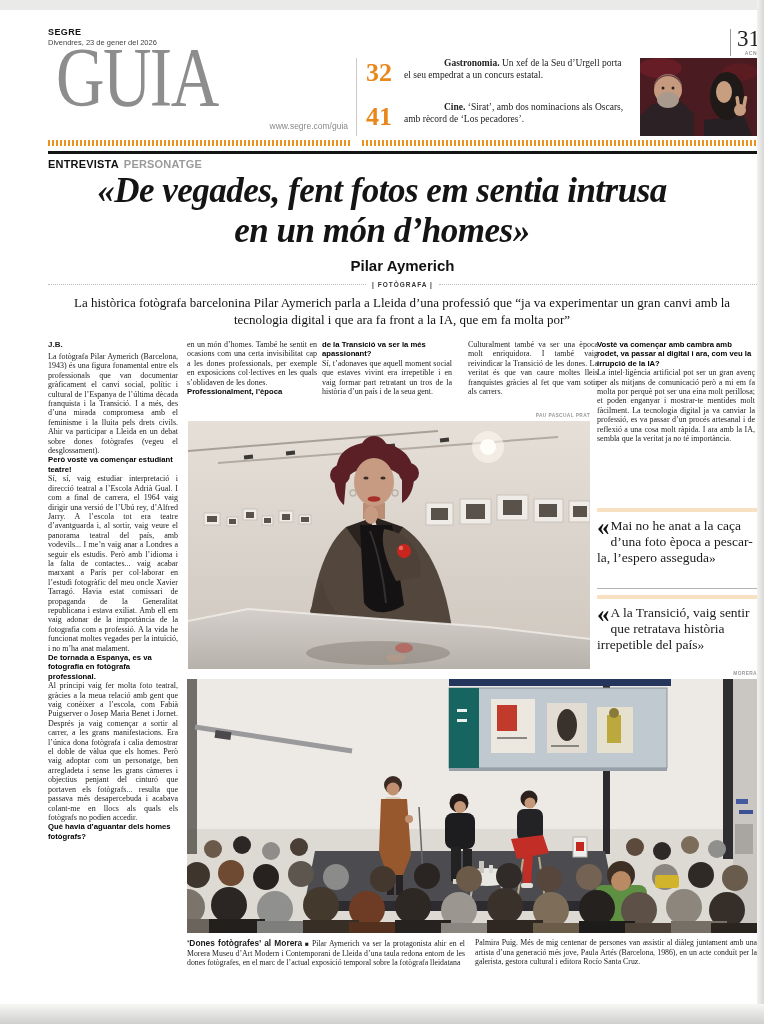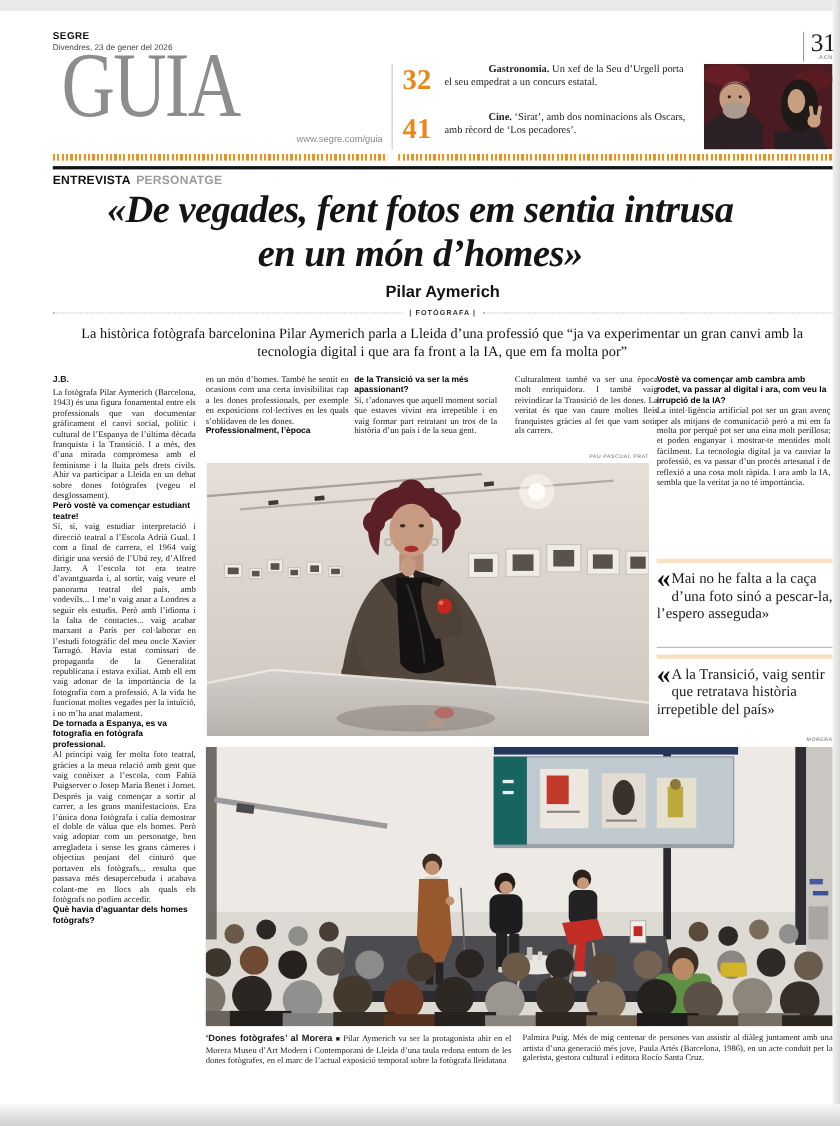--- a/index.html
+++ b/index.html
@@ -215,21 +215,21 @@
       <polygon points="0,200 60,188 300,206 402,218 402,248 0,248" fill="url(#glass)"></polygon>
       <polyline points="0,200 60,188 300,206 402,218" fill="none" stroke="#efece8" stroke-width="2" opacity=".85"></polyline>
       <ellipse cx="190" cy="232" rx="72" ry="12" fill="#6a6058" opacity=".35"></ellipse>
       <ellipse cx="216" cy="227" rx="9" ry="5" fill="#c8251f" opacity=".4"></ellipse>
       <ellipse cx="208" cy="237" rx="10" ry="4" fill="#c79b82" opacity=".4"></ellipse>
     </svg>
   </div>
 
   <div class="abs qbar" style="top:508px;"></div>
   <div class="abs quote" style="top:518px;">
-    <span class="lead">«</span><span>Mai no he falta a la caça d’una foto sinó a pescar-la, l’espero asseguda»</span>
+    <span class="lead">«</span><span>Mai no he anat a la caça d’una foto època a pescar-la, l’espero asseguda»</span>
   </div>
   <div class="abs qline" style="top:588px;"></div>
   <div class="abs qbar" style="top:595px;"></div>
   <div class="abs quote" style="top:605px;">
     <span class="lead">«</span><span>A la Transició, vaig sentir que retratava història irrepetible del país»</span>
   </div>
   <div class="abs credit" style="left:597px;top:671px;width:160px;">MORERA</div>
 
   <div class="abs photo" style="left:187px;top:679px;width:570px;height:254px;">
     <svg width="570" height="254" viewBox="0 0 570 254">

